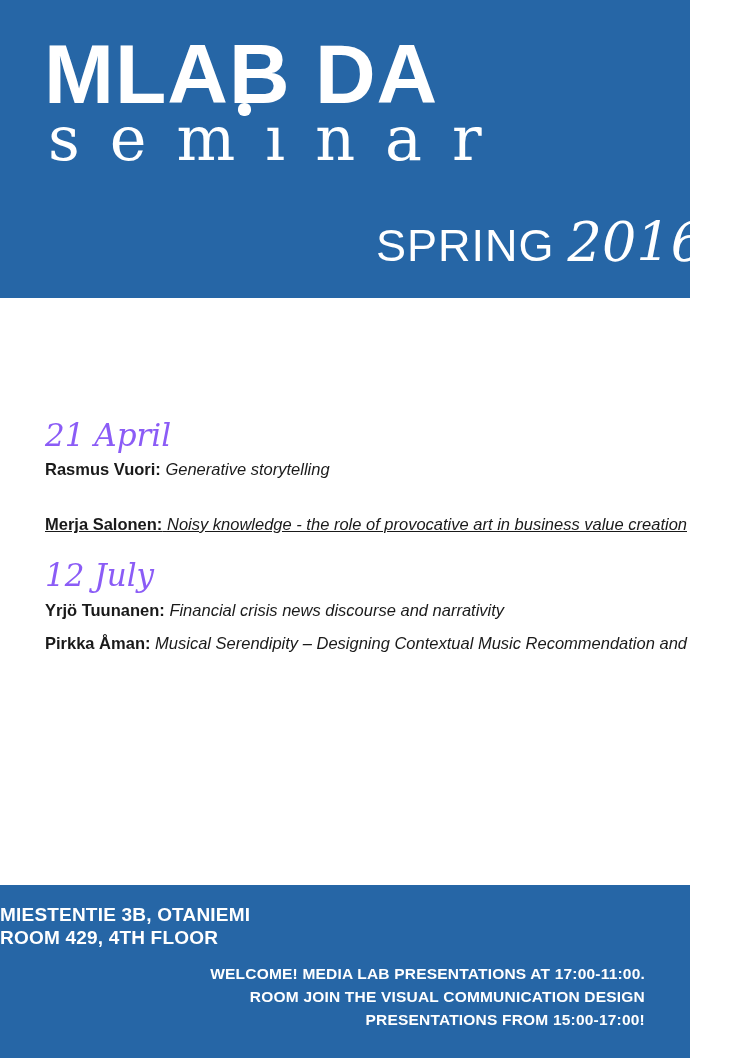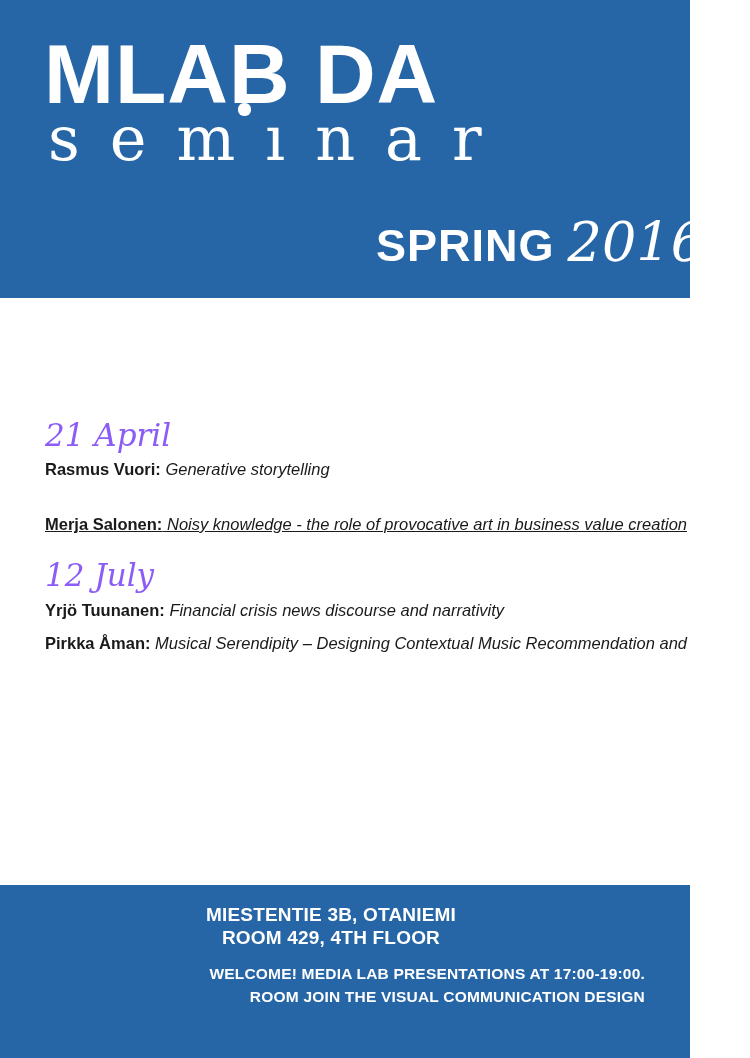--- a/index.html
+++ b/index.html
@@ -33,21 +33,21 @@
     position: absolute; left: 238px; top: 103px;
     width: 13px; height: 13px; background: #ffffff; border-radius: 45%;
   }
   .season-row {
     position: absolute; right: 45px; top: 211px;
     display: flex; align-items: baseline; gap: 13px;
     color: #ffffff; white-space: nowrap;
   }
   .season {
     font-family: "Liberation Sans", sans-serif;
-    font-weight: bold; font-size: 45px; letter-spacing: 1px;
+    font-weight: normal; font-size: 45px; letter-spacing: 1px;
   }
   .year {
     font-family: "DejaVu Serif", serif; font-style: italic;
     font-size: 54px;
   }
 
   
   .date-heading {
     position: absolute; left: 45px;
     font-family: "DejaVu Serif", serif; font-style: italic;
@@ -62,24 +62,23 @@
   .talk-1 { top: 460px; }
   .talk-2 { top: 515px; text-decoration: underline; }
   .talk-3 { top: 601px; }
   .talk-4 { top: 634px; }
   .speaker { font-weight: bold; font-style: normal; }
   .talk-title { font-style: italic; }
 
   
   .address-block {
     position: absolute; left: 0; right: 45px; top: 903px;
-    text-align: center; color: #ffffff;
+    text-align: left; color: #ffffff;
     font-weight: bold; font-size: 19px; line-height: 23px;
     letter-spacing: 0.2px;
-    margin-left: 17px;
   }
   .info-block {
     position: absolute; left: 0; right: 45px; top: 962px;
     text-align: right; color: #ffffff;
     font-weight: bold; font-size: 15.5px; line-height: 23px;
     letter-spacing: 0.2px;
   }
 </style>
 </head>
 <body>
@@ -123,17 +122,18 @@
   </main>
 
   <footer class="band footer-band"></footer>
 
   <div class="address-block">
     <div>MIESTENTIE 3B, OTANIEMI</div>
     <div>ROOM 429, 4TH FLOOR</div>
   </div>
 
   <div class="info-block">
-    <div>WELCOME! MEDIA LAB PRESENTATIONS AT 17:00-19:00.</div>
+    <div>WELCOME! MEDIA LAB PRESENTATIONS AT 17:00-11:00.</div>
     <div>ROOM JOIN THE VISUAL COMMUNICATION DESIGN</div>
+    <div>PRESENTATIONS FROM 15:00-17:00!</div>
   </div>
 
 </div>
 
 </body></html>

